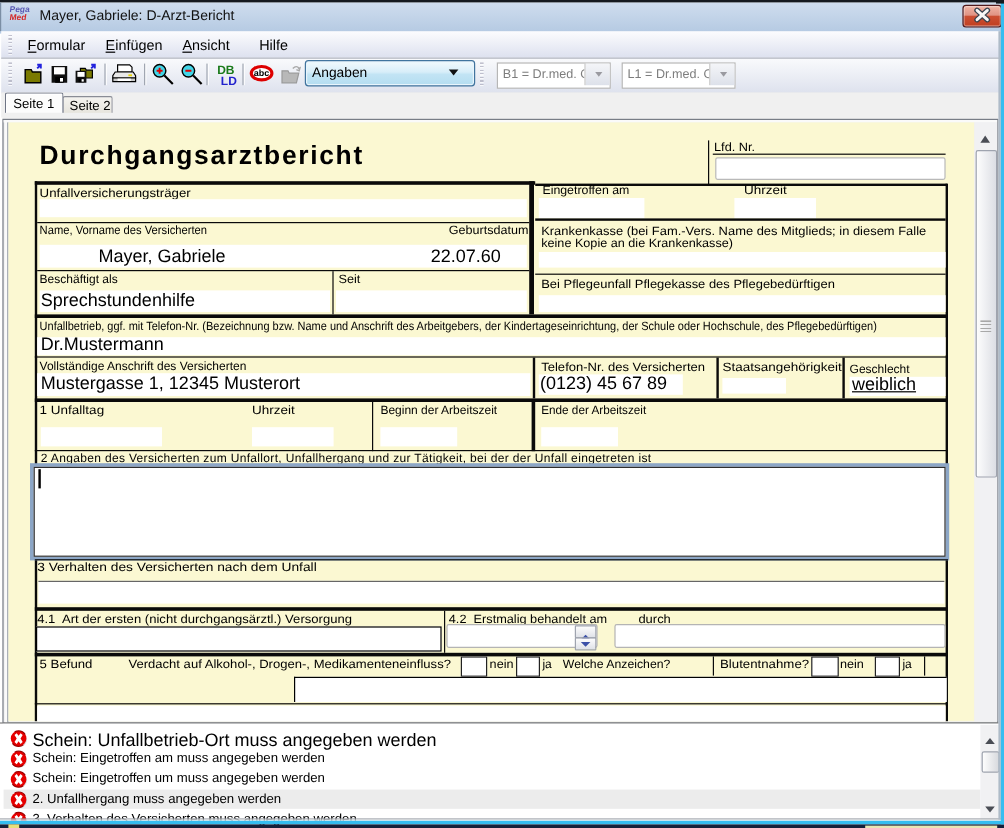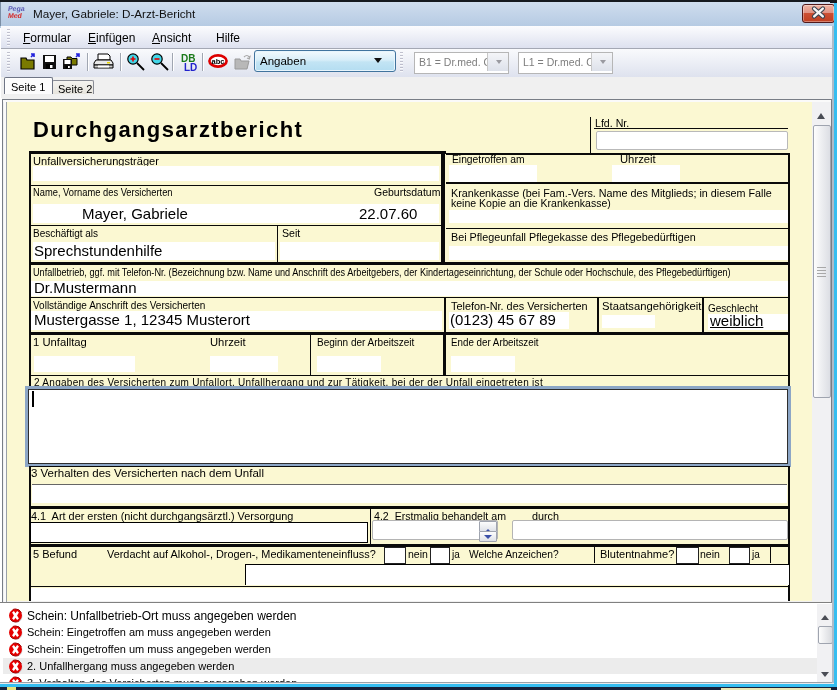--- a/index.html
+++ b/index.html
@@ -279,21 +279,21 @@
       <circle cx="13.5" cy="10.5" r="6.5" fill="none" stroke="#a00000" stroke-width="1" stroke-dasharray="10 11" stroke-dashoffset="15"></circle>
       <path d="M10.1 7.6 L11.9 6.1 L13.5 8.2 L15.1 6.1 L16.9 7.6 L15.1 10.5 L16.9 13.4 L15.1 14.9 L13.5 12.8 L11.9 14.9 L10.1 13.4 L11.9 10.5 Z" fill="#fff"></path>
     </g>
   </defs>
   <use href="#erricon" y="0"></use>
   <use href="#erricon" y="17"></use>
   <use href="#erricon" y="34"></use>
   <use href="#erricon" y="51"></use>
   <use href="#erricon" y="68"></use>
 </svg>
-<div class="abs" style="left:27px;top:609px;font-size:12px;">Schein: Unfallbetrieb-Ort muss angegeben werden</div>
+<div class="abs" style="left:27px;top:609px;font-size:15px;">Schein: Unfallbetrieb-Ort muss angegeben werden</div>
 <div class="abs" style="left:27px;top:626px;font-size:11px;">Schein: Eingetroffen am muss angegeben werden</div>
 <div class="abs" style="left:27px;top:643px;font-size:11px;">Schein: Eingetroffen um muss angegeben werden</div>
 <div class="abs" style="left:27px;top:660px;font-size:11px;">2. Unfallhergang muss angegeben werden</div>
 <div class="abs" style="left:27px;top:677px;font-size:11px;">3. Verhalten des Versicherten muss angegeben werden</div>
 
 <div class="abs" style="left:817px;top:604px;width:16px;height:80px;background:#f1f1f3;">
   <div style="position:absolute;left:4px;top:7px;width:0;height:0;border:4px solid transparent;border-bottom:5.5px solid #4a4d55;"></div>
   <div style="position:absolute;left:1px;top:22px;width:13px;height:16px;background:linear-gradient(90deg,#fdfdfd,#d8dade);border:1px solid #9fa4af;border-radius:2px;"></div>
   <div style="position:absolute;left:4px;top:68px;width:0;height:0;border:4px solid transparent;border-top:5.5px solid #4a4d55;"></div>
 </div>

